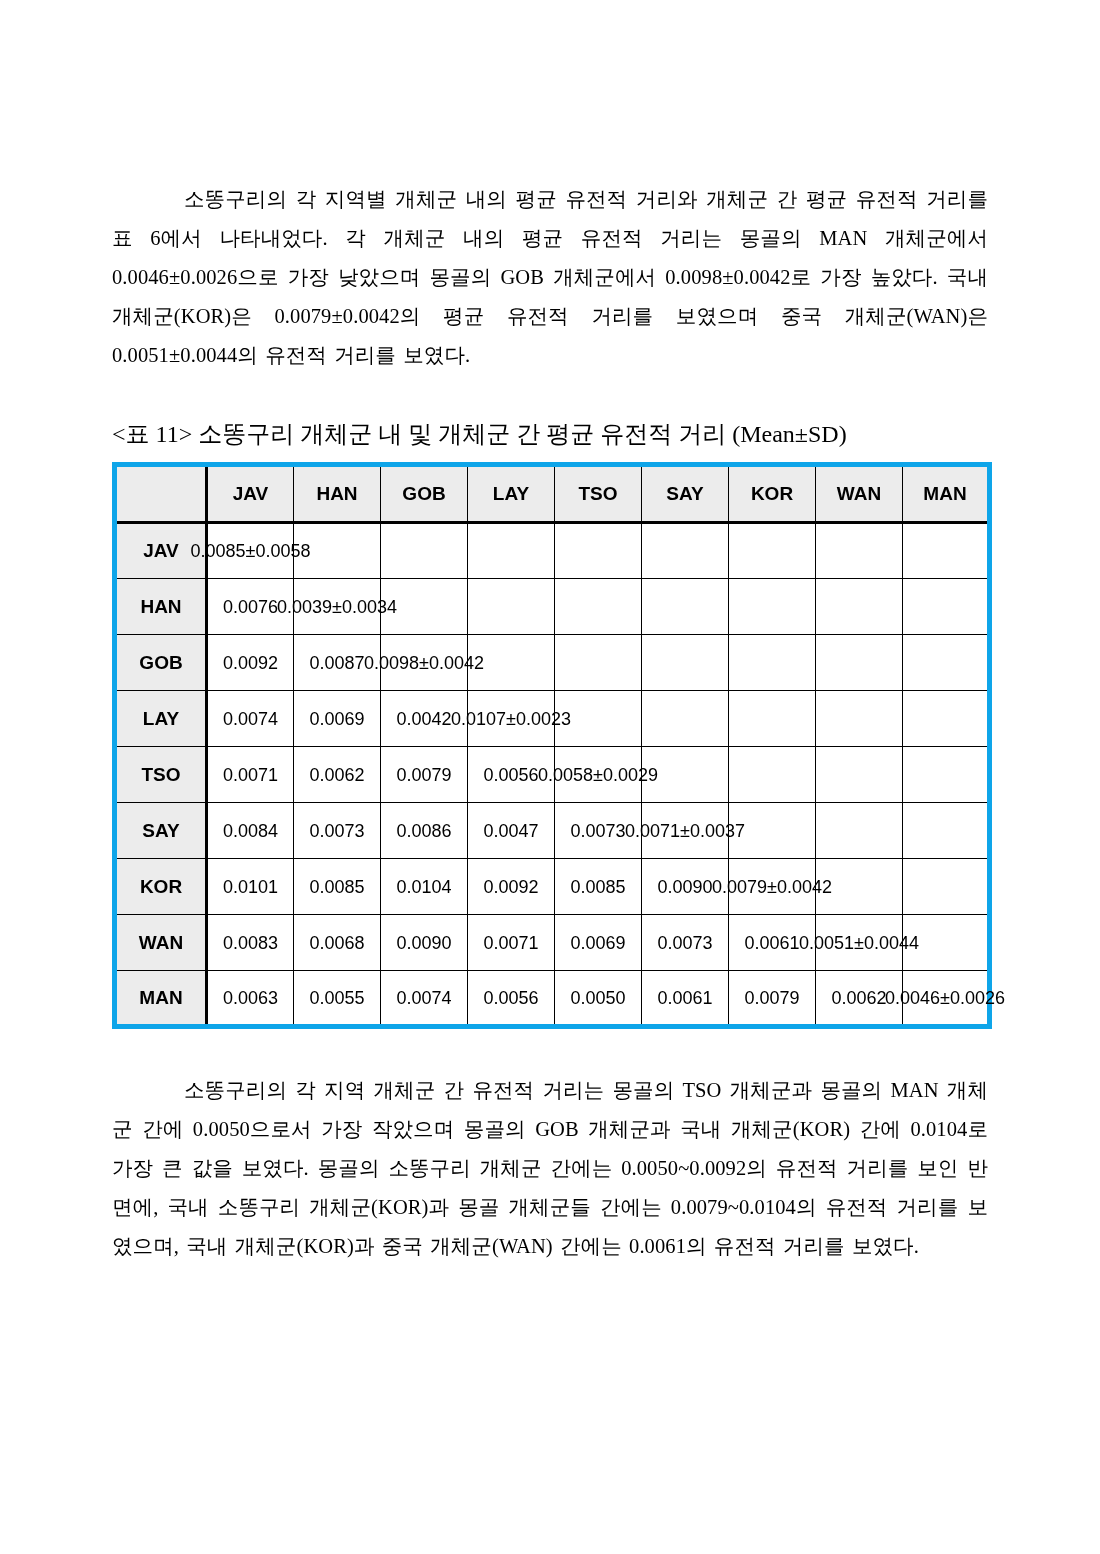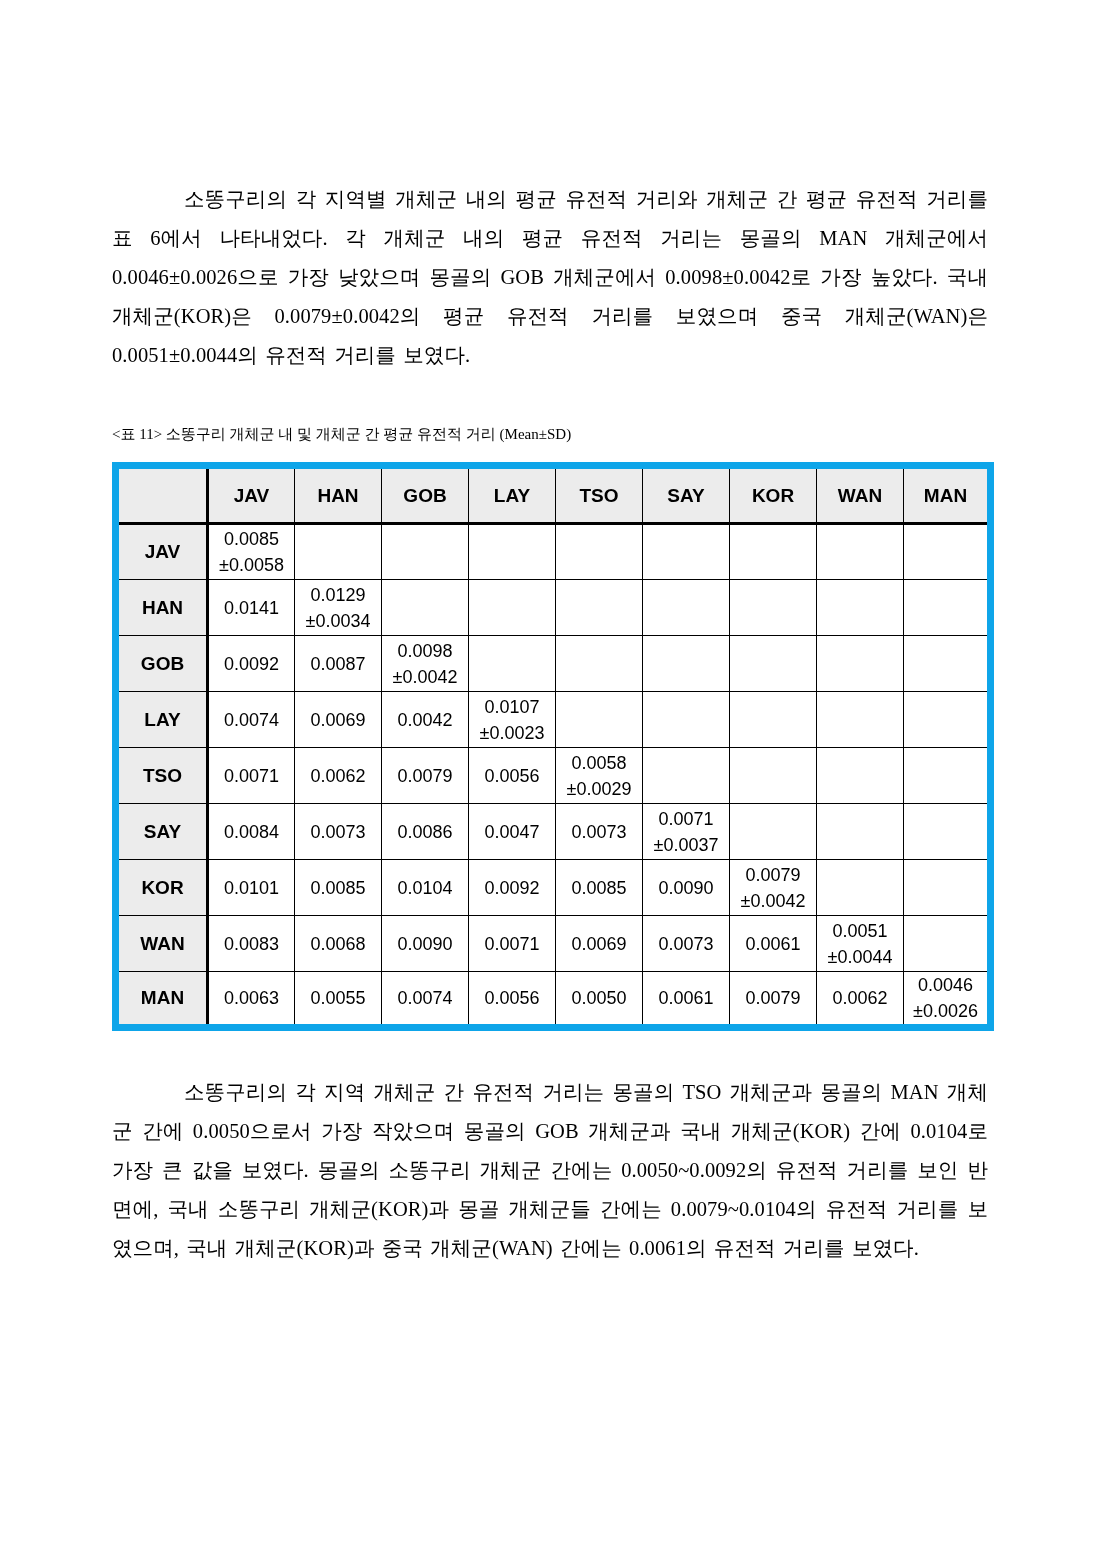--- a/index.html
+++ b/index.html
@@ -38,36 +38,36 @@
     text-indent: 72px;
     letter-spacing: 0.1px;
     word-spacing: 2px;
     font-family: "Liberation Serif", "DejaVu Serif", serif;
   }
 
   .spacer-before-caption { height: 44px; }
 
   .table-caption {
     margin: 0;
-    font-size: 15px;
+    font-size: 24px;
     line-height: 30px;
     text-indent: 0;
     white-space: nowrap;
     font-family: "Liberation Serif", "DejaVu Serif", serif;
   }
 
   .table-wrap {
     margin-top: 13px;
   }
 
   table.matrix {
     border-collapse: collapse;
     table-layout: fixed;
     width: 876px;
-    border: 7px solid #0ea5e9;
+    border: 5px solid #0ea5e9;
     background: #c4b5fd;
   }
 
   table.matrix col.rowhead-col { width: 92px; }
   table.matrix col.data-col { width: 87px; }
 
   table.matrix th,
   table.matrix td {
     border: 1px solid #000000;
     text-align: center;
@@ -103,21 +103,21 @@
     line-height: 25px;
     background: #ffffff;
   }
 
   table.matrix tbody td.empty-cell {
     background: #ffffff;
   }
 
   .cell-stack {
     display: flex;
-    flex-direction: column;
+    flex-direction: row;
     align-items: center;
     justify-content: center;
     line-height: 26px;
   }
 
   .cell-mean { display: block; }
   .cell-sd { display: block; }
 
   .spacer-after-table { height: 42px; }
 
@@ -187,26 +187,26 @@
               <td class="empty-cell"></td>
               <td class="empty-cell"></td>
               <td class="empty-cell"></td>
               <td class="empty-cell"></td>
               <td class="empty-cell"></td>
             </tr>
             <tr>
               <th class="row-head">HAN</th>
               <td class="data-cell">
                 <div class="cell-stack">
-                  <span class="cell-mean">0.0141</span>
-                </div>
-              </td>
-              <td class="data-cell">
-                <div class="cell-stack">
-                  <span class="cell-mean">0.0129</span>
+                  <span class="cell-mean">0.0076</span>
+                </div>
+              </td>
+              <td class="data-cell">
+                <div class="cell-stack">
+                  <span class="cell-mean">0.0039</span>
                   <span class="cell-sd">±0.0034</span>
                 </div>
               </td>
               <td class="empty-cell"></td>
               <td class="empty-cell"></td>
               <td class="empty-cell"></td>
               <td class="empty-cell"></td>
               <td class="empty-cell"></td>
               <td class="empty-cell"></td>
               <td class="empty-cell"></td>

